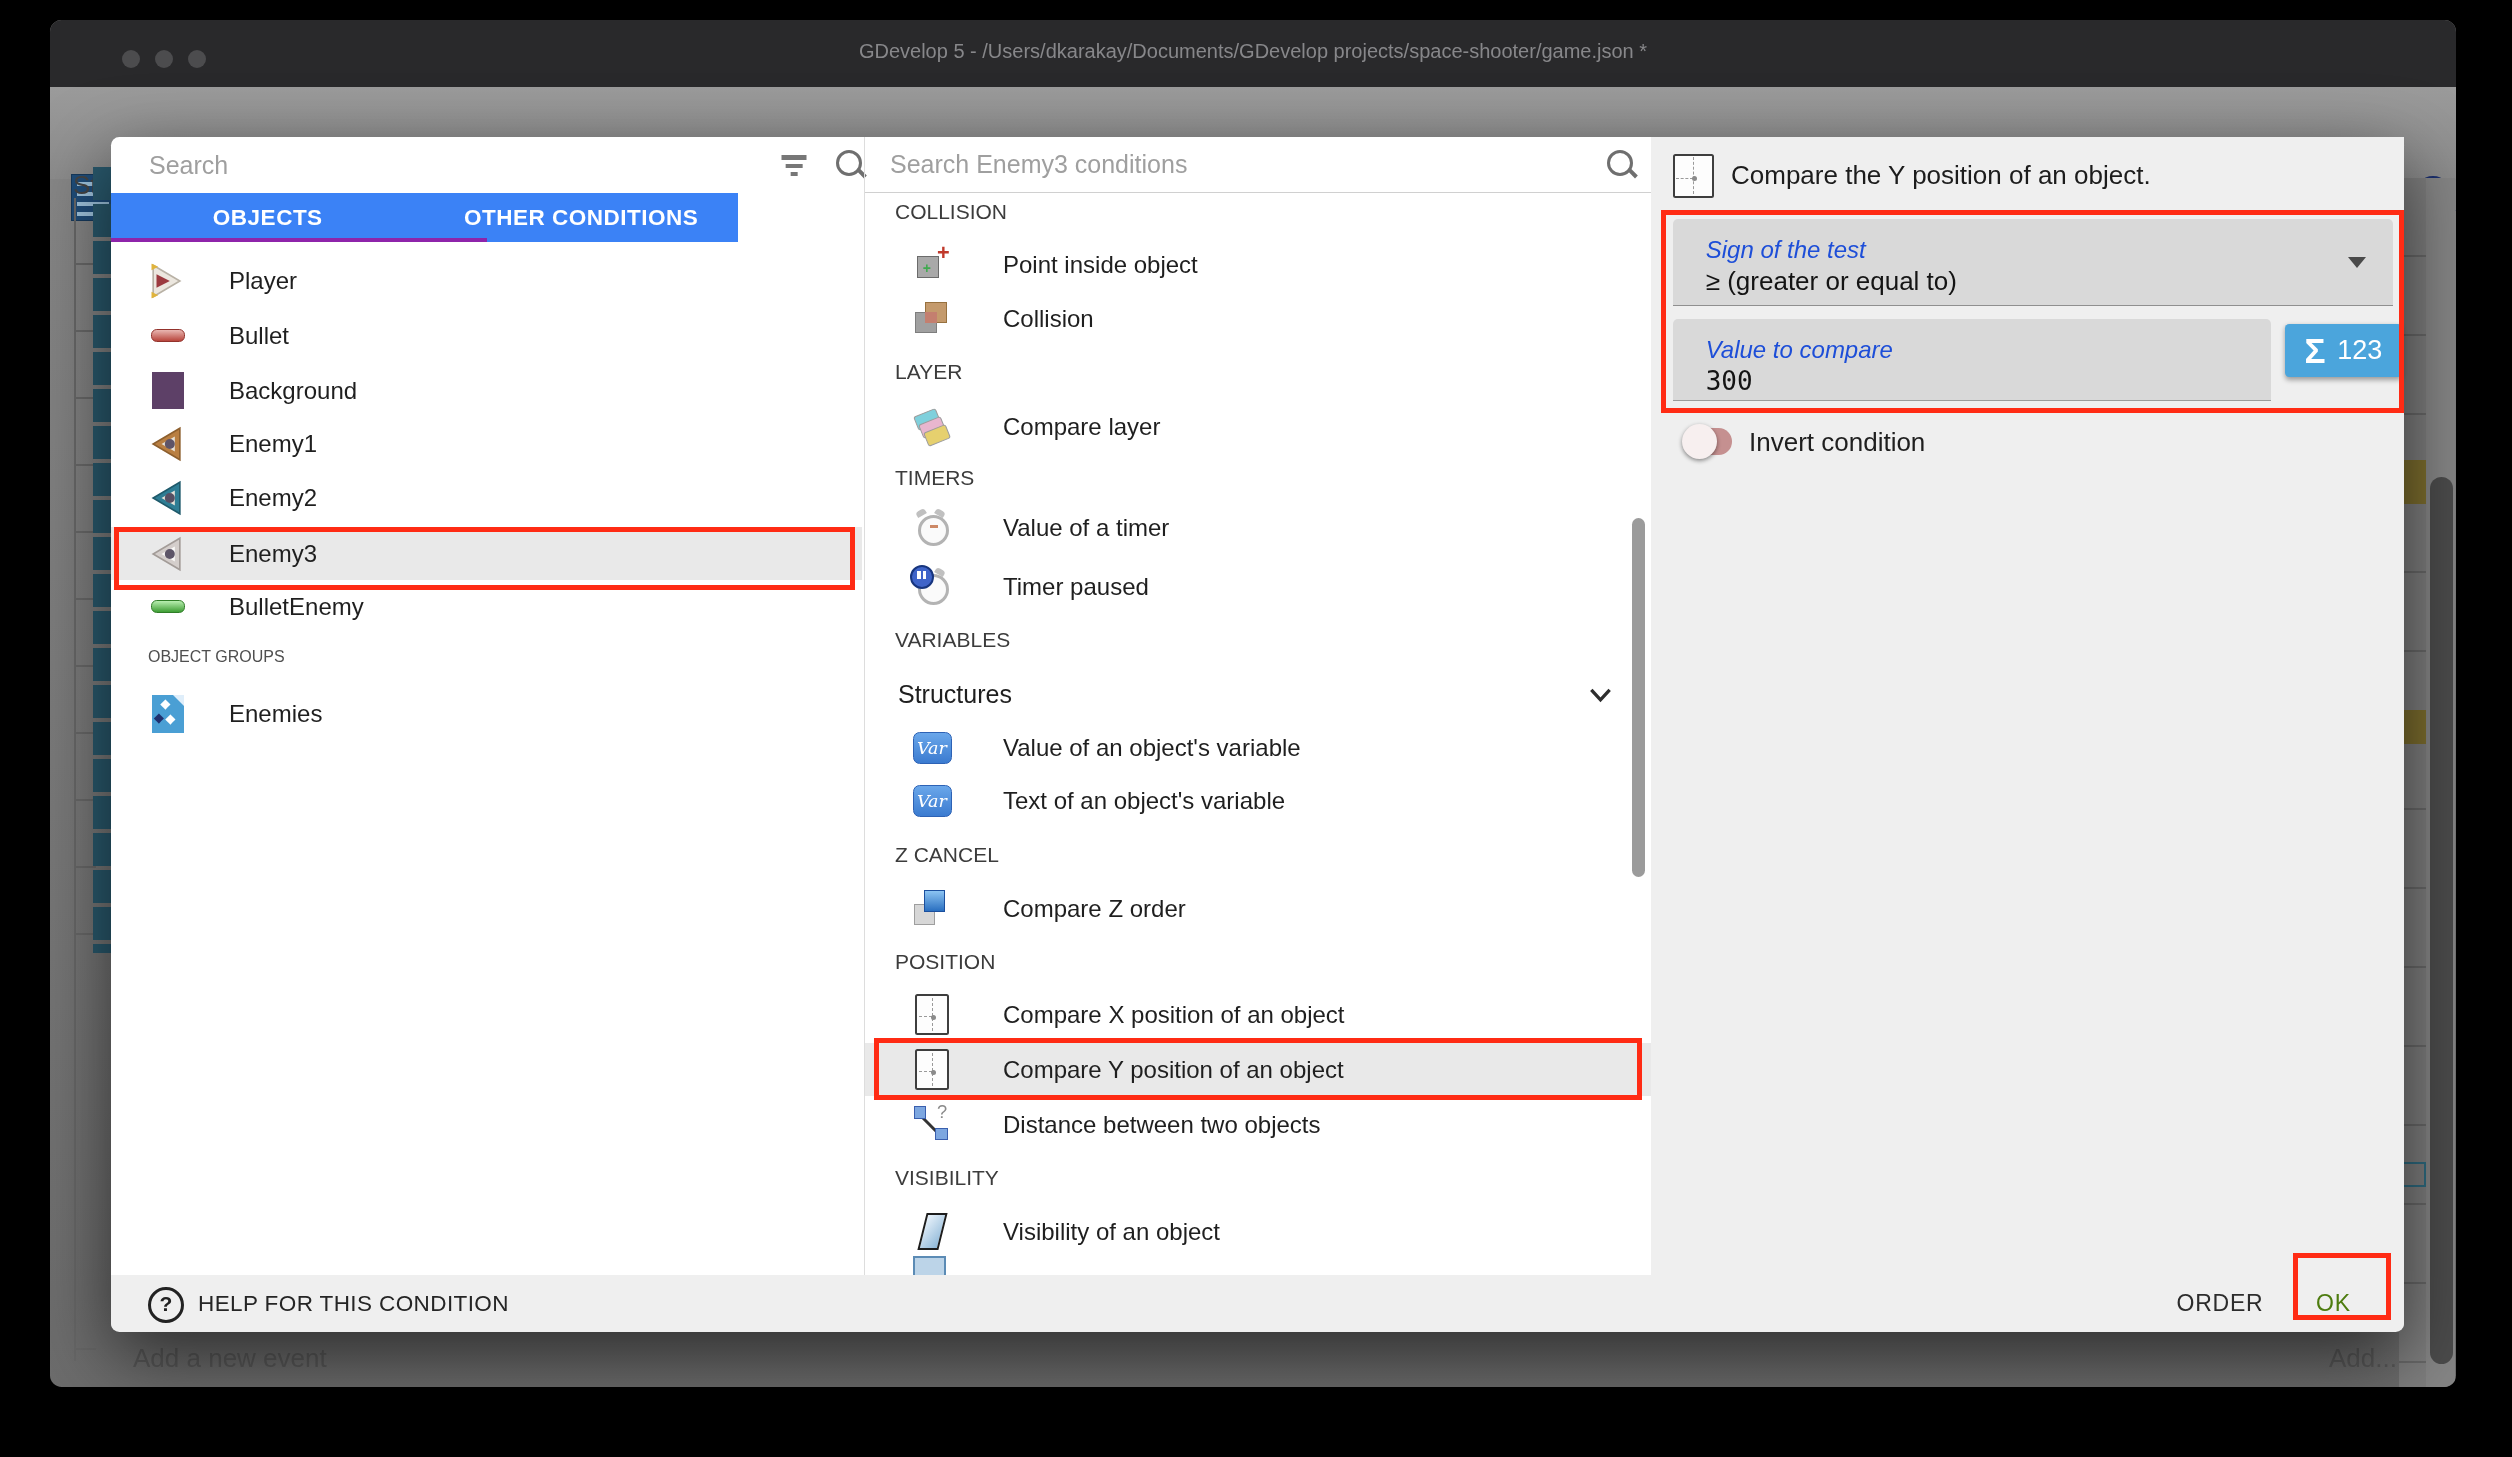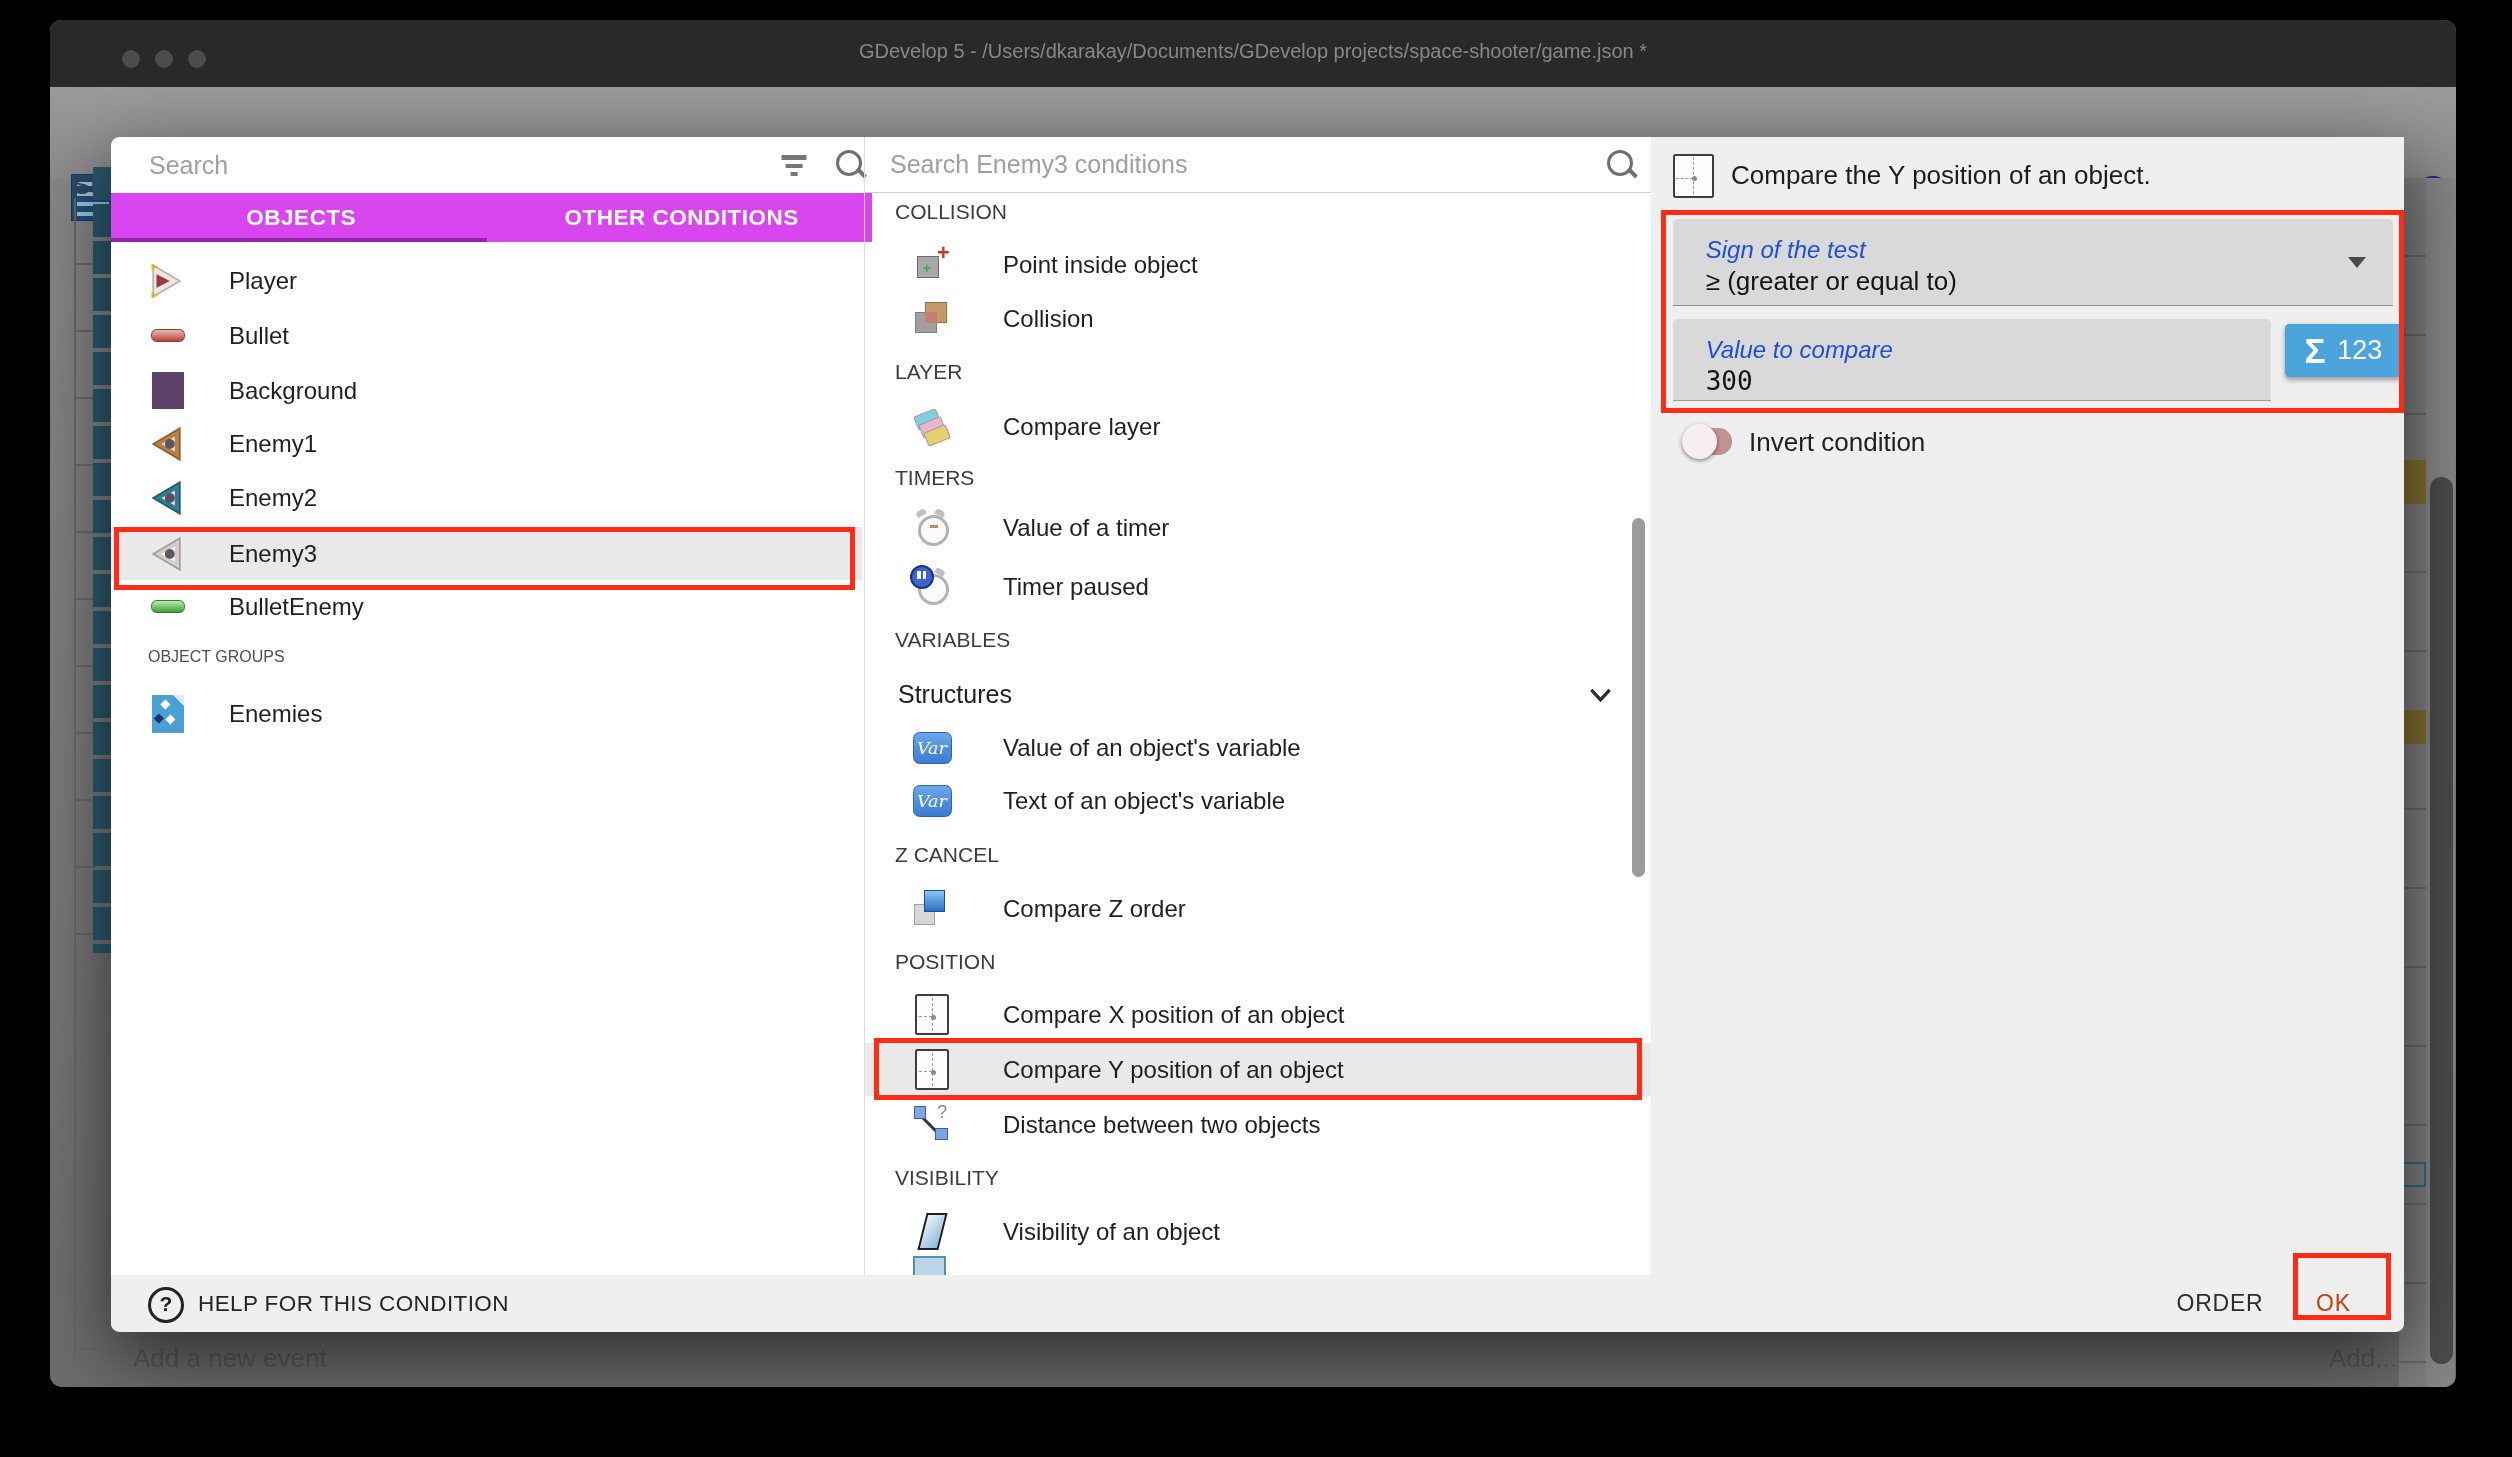--- a/index.html
+++ b/index.html
@@ -81,21 +81,21 @@
   .search-row input{position:absolute;left:0;top:0;width:100%;height:100%;border:none;outline:none;
     background:transparent;font-size:25px;color:#333;font-family:"Liberation Sans",sans-serif;padding:0 0 0 38px;box-sizing:border-box;}
   .search-row input::placeholder{color:#9f9f9f;}
   .mini-mag{width:33px;height:33px;position:relative;}
   .mini-mag .lens{position:absolute;left:1.7px;top:1.7px;width:20px;height:20px;border-radius:50%;border:3.3px solid #6f6f6f;}
   .mini-mag .handle{position:absolute;left:21.7px;top:22.5px;width:10.8px;height:4.2px;background:#6f6f6f;transform:rotate(45deg);}
   .filter-ic{width:28px;height:25px;position:relative;}
   .filter-ic i{position:absolute;left:50%;transform:translateX(-50%);height:4.2px;background:#777;}
 
   
-  #tabbar{left:0;top:56px;width:761px;height:49px;background:#d946ef;display:flex;text-align:right;}
+  #tabbar{left:0;top:56px;width:627px;height:49px;background:#3b82f6;display:flex;text-align:right;}
   .tab{flex:1;display:flex;align-items:center;justify-content:center;color:#fff;
     font-size:22.5px;font-weight:700;letter-spacing:0.5px;}
   #tab-indicator{left:0;top:101px;width:376px;height:4.2px;background:#8e24aa;}
 
   
   .obj-row{left:0;width:751px;height:53px;}
   .obj-row .lbl,.cond-row .lbl{position:absolute;top:50%;transform:translateY(-50%);
     font-size:24px;color:#1f1f1f;white-space:nowrap;}
   .obj-row .lbl{left:118px;}
   .obj-ic{position:absolute;left:37px;top:50%;transform:translateY(-50%);width:40px;height:40px;
@@ -173,21 +173,21 @@
 
   
   #dlg-footer{left:0;top:1138px;width:2293px;height:57px;background:#efefef;border-radius:0 0 8.3px 8.3px;}
   .help-circle{position:absolute;left:37px;top:11.7px;width:30px;height:30px;border-radius:50%;
     border:3.3px solid #222;color:#222;font-size:21px;font-weight:bold;text-align:center;line-height:28px;}
   #help-label{position:absolute;left:87px;top:50%;transform:translateY(-50%);
     font-size:22.5px;letter-spacing:0.4px;color:#252525;}
   .dlg-btn{position:absolute;top:0;height:57px;display:flex;align-items:center;justify-content:center;
     font-size:23px;letter-spacing:0.8px;}
   #cancel-btn{right:130px;width:108px;color:#2c2c2c;}
-  #ok-btn{right:37px;width:67px;color:#c2410c;}
+  #ok-btn{right:37px;width:67px;color:#4d7c0f;}
 
   
   .anno{border:5px solid #ff2b14;z-index:60;pointer-events:none;}
 </style>
 </head>
 <body>
 
 <div id="app-window" class="abs">
 
   <div id="titlebar" class="abs">

